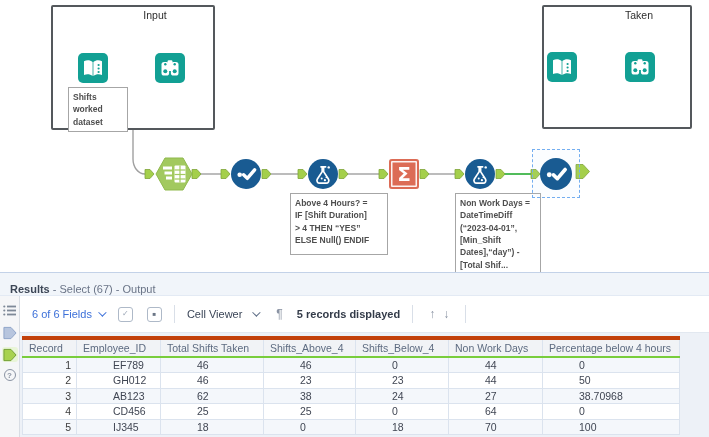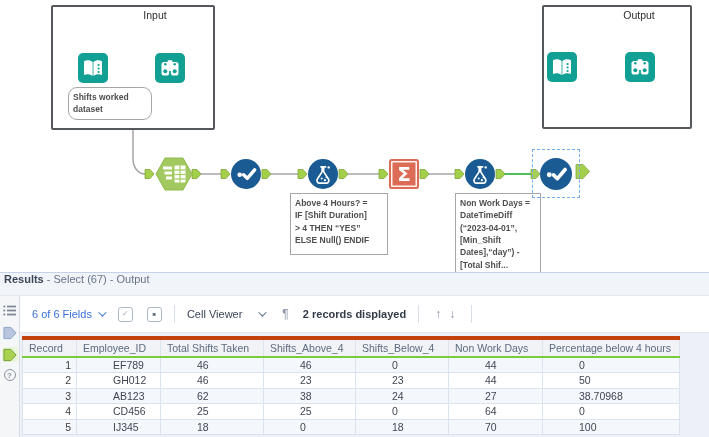--- a/index.html
+++ b/index.html
@@ -34,21 +34,21 @@
   }
   .selection-box {
     position:absolute; left:532px; top:149px; width:48px; height:49px;
     border:1.5px dashed #74aef0; background:rgba(190,220,250,.06);
   }
   
   .results { position:absolute; left:0; top:272px; width:709px; height:165px; background:#edf1f7; }
   .results-titlebar {
     position:absolute; left:0; top:0; width:709px; height:24px;
     background:#f1f5fa; border-top:1px solid #c3d2e8; border-bottom:1px solid #e3eaf4;
-    display:flex; align-items:flex-start; padding-left:4px; font-size:11px;
+    display:flex; align-items:flex-end; padding-left:10px; font-size:11px;
   }
   .title-bold { font-weight:bold; color:#3c4656; }
   .title-rest { color:#6a7487; white-space:pre; }
   .results-rail {
     position:absolute; left:0; top:24px; width:20px; height:141px;
     background:#f5f6f8; border-right:1px solid #d8dde4;
     display:flex; flex-direction:column; align-items:center; padding-top:7px; gap:7px;
   }
   .rail-btn { width:16px; height:15px; display:flex; align-items:center; justify-content:center; }
   .rail-btn.active { background:#e9f5d8; border-radius:3px; }
@@ -64,21 +64,21 @@
   .tb-fields { color:#3c70d9; display:flex; align-items:center; gap:6px; cursor:default; }
   .chev { width:6px; height:6px; border-right:1.4px solid #3c70d9; border-bottom:1.4px solid #3c70d9; transform:rotate(45deg) translateY(-2px); }
   .chev.dark { border-color:#5b6b85; }
   .tb-iconbtn {
     width:15px; height:15px; border:1.4px solid #aeb9c8; border-radius:3px;
     display:flex; align-items:center; justify-content:center;
     color:#9aa5b5; font-size:8px; line-height:1; margin-left:14px;
   }
   .tb-iconbtn.sq { color:#6b7686; font-size:6px; }
   .tb-divider { width:1px; height:18px; background:#d9dfe8; margin:0 12px; }
-  .tb-cellviewer { color:#3a4557; display:flex; align-items:center; gap:16px; }
+  .tb-cellviewer { color:#3a4557; display:flex; align-items:center; gap:10px; }
   .tb-pilcrow { color:#8a93a3; font-size:12px; margin:0 14px 0 18px; }
   .tb-records { color:#333b49; font-weight:bold; }
   .tb-arrow { color:#8a93a3; font-size:12px; padding:0 4px; }
   
   .grid-wrap { position:absolute; left:22px; top:64px; }
   table { border-collapse:collapse; table-layout:fixed; background:#fff; }
   th, td {
     border:1px solid #dbe3ee; font-size:10.5px; font-weight:normal;
     height:15.5px; padding:0 0 0 6px; text-align:left; overflow:hidden; white-space:nowrap;
   }
@@ -124,21 +124,21 @@
       <path d="M580 63.5 h5 l4 4.5 l-4 4.5 h-5 z"></path>
       <path d="M615 63.5 h5 l4 4.5 l-4 4.5 h-5 z"></path>
     </g>
   </svg>
 
   <div class="container-box" style="left:51px; top:5px; width:164px; height:125px;">
     <div class="container-title">Input</div>
   </div>
 
   <div class="container-box" style="left:542px; top:5px; width:150px; height:124px;">
-    <div class="container-title">Output</div>
+    <div class="container-title">Taken</div>
   </div>
 
   <div class="tool" style="left:78px; top:53px;">
     <svg width="30" height="30" viewBox="0 0 30 30">
       <rect width="30" height="30" rx="5" fill="#12a094"></rect>
       <path d="M6 8.2 C9 6.6 12.3 7 14.6 9 L14.6 23 C12.3 21.2 9 20.8 6 22 Z" fill="#fff"></path>
       <path d="M24 8.2 C21 6.6 17.7 7 15.4 9 L15.4 23 C17.7 21.2 21 20.8 24 22 Z" fill="#fff"></path>
       <circle cx="20.6" cy="12" r="1.1" fill="#12a094"></circle>
         <circle cx="20.6" cy="15.5" r="1.1" fill="#12a094"></circle>
         <circle cx="20.6" cy="19" r="1.1" fill="#12a094"></circle>
@@ -152,21 +152,21 @@
       <rect x="6.5" y="9" width="7.6" height="13.6" rx="2.6" fill="#fff"></rect>
       <rect x="15.9" y="9" width="7.6" height="13.6" rx="2.6" fill="#fff"></rect>
       <rect x="13.6" y="10" width="2.8" height="8" fill="#fff"></rect>
       <circle cx="10.3" cy="11.2" r="1.2" fill="#12a094"></circle>
         <circle cx="19.7" cy="11.2" r="1.2" fill="#12a094"></circle>
       <circle cx="10.3" cy="18.3" r="2" fill="#12a094"></circle>
         <circle cx="19.7" cy="18.3" r="2" fill="#12a094"></circle>
     </svg>
   </div>
 
-  <div class="annotation" style="left:68px; top:87px; width:84px; min-height:30px;border-radius:9px;">Shifts worked
+  <div class="annotation" style="left:68px; top:87px; width:60px; min-height:30px;">Shifts worked
 dataset</div>
 
   <div class="tool" style="left:155px; top:157px;">
     <svg width="38" height="34" viewBox="0 0 38 34">
       <polygon points="10,1 28,1 37,17 28,33 10,33 1,17" fill="#a2c95f" stroke="#8fb94c" stroke-width="1"></polygon>
       <rect x="8" y="9.5" width="9" height="3" fill="#fff"></rect>
       <rect x="9.5" y="14.5" width="7.5" height="3" fill="#fff"></rect>
       <rect x="11" y="19.5" width="6" height="3" fill="#fff"></rect>
       <rect x="19.5" y="8.5" width="11" height="17" rx="1" fill="#fff"></rect>
       <line x1="19.5" y1="13" x2="30.5" y2="13" stroke="#a2c95f" stroke-width="1.2"></line>
@@ -299,21 +299,21 @@
       </div>
     <div class="tb-iconbtn sq">
         <span>■</span>
       </div>
     <div class="tb-divider"></div>
     <div class="tb-cellviewer">
       <span>Cell Viewer</span>
       <span class="chev dark"></span>
     </div>
     <div class="tb-pilcrow"><span>¶</span></div>
-    <span class="tb-records">2 records displayed</span>
+    <span class="tb-records">5 records displayed</span>
     <div class="tb-divider"></div>
     <span class="tb-arrow"><span>↑</span></span>
     <span class="tb-arrow"><span>↓</span></span>
     <div class="tb-divider"></div>
   </div>
 
   <div class="grid-wrap">
     <table>
       <colgroup>
         <col style="width:54px">

